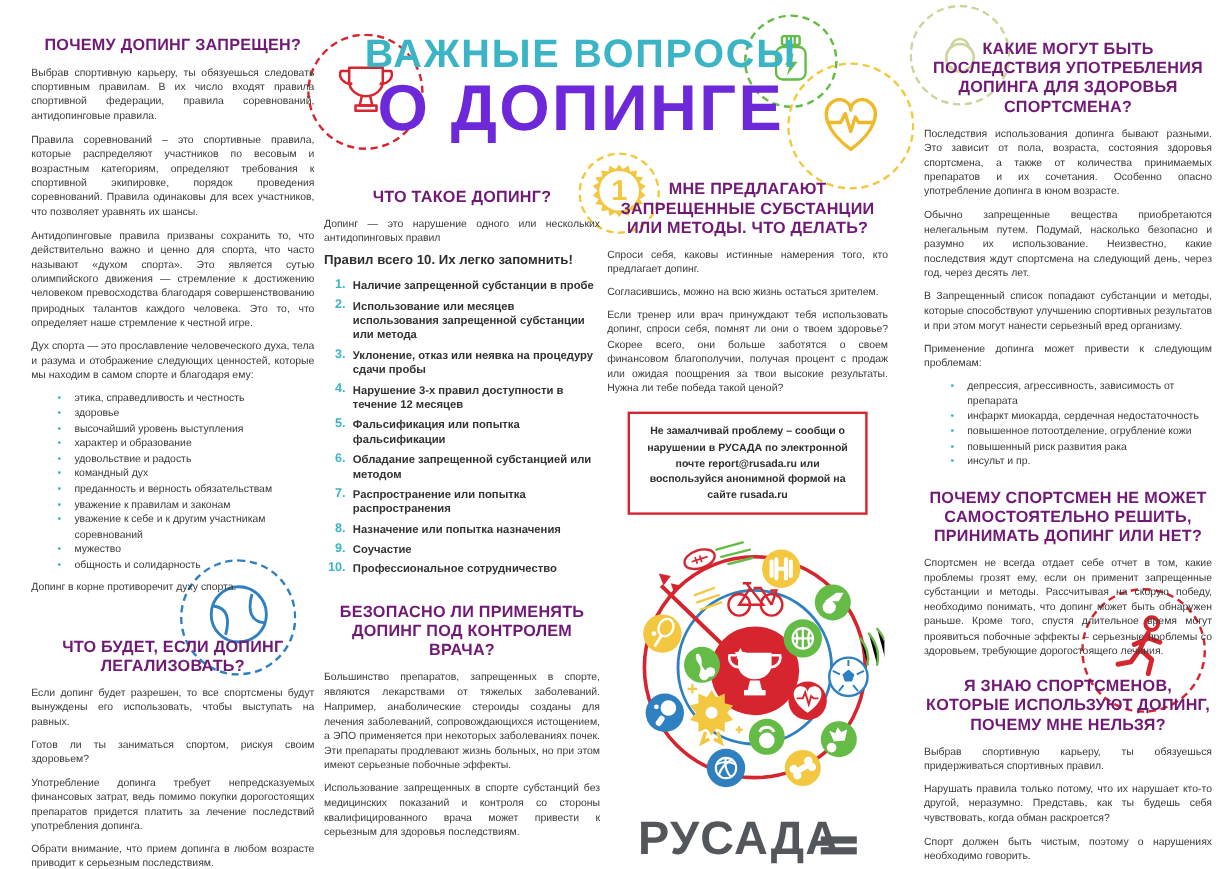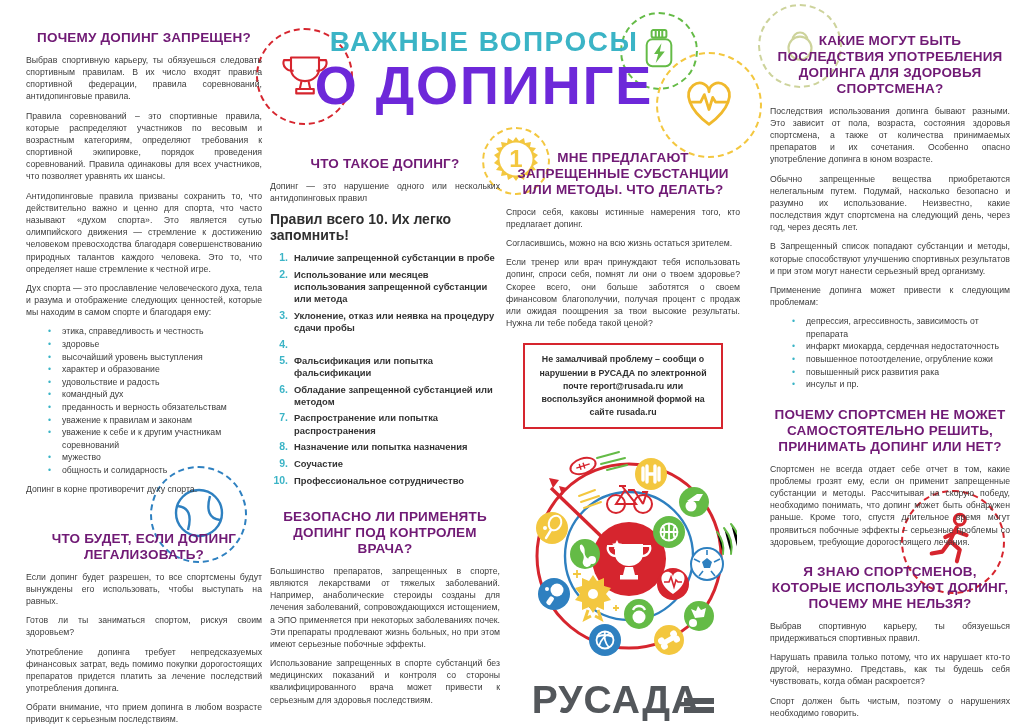--- a/index.html
+++ b/index.html
@@ -17,33 +17,33 @@
   .h-teal {
     color:#701a75; font-weight:bold; text-align:center;
     font-size:13.5px; line-height:1.18; margin:0 0 8px; letter-spacing:.2px;
   }
   .p { font-size:8.7px; line-height:1.4; text-align:justify; margin:0 0 7px; }
 
   ul.dots { list-style:none; margin:0 0 6px; padding:0 0 0 22px; }
   ul.dots li { position:relative; padding-left:14px; font-size:8.7px; line-height:1.45; }
   ul.dots li::before { content:"•"; position:absolute; left:0; top:0; color:#3bb4c6; }
 
-  .subhead { font-size:14px; font-weight:bold; color:#2f2f2f; margin:2px 0 8px; }
+  .subhead { font-size:11px; font-weight:bold; color:#2f2f2f; margin:2px 0 8px; }
   .rules { margin:0 0 4px; }
   .rule { display:flex; margin-bottom:3.5px; }
   .rule .n { color:#3bb4c6; font-weight:bold; font-size:10.5px; width:24px; text-align:right; flex:0 0 24px; padding-right:6px; }
   .rule .t { font-weight:bold; font-size:9.4px; line-height:1.3; color:#333; padding-top:1px; }
 
   .mt-sec1 { margin-top:36px; }
   .mt-sec2 { margin-top:22px; }
   .mt-sec3 { margin-top:16px; }
 
   
   #main-title { position:absolute; left:298px; top:28px; width:372px; text-align:center; z-index:3; }
-  #main-title .t1 { color:#3bb4c6; font-weight:bold; font-size:28px; letter-spacing:1.5px; line-height:1; }
+  #main-title .t1 { color:#3bb4c6; font-weight:bold; font-size:33px; letter-spacing:1.5px; line-height:1; }
   #main-title .t2 { color:#6d28d9; font-weight:bold; font-size:54px; letter-spacing:2px; line-height:1; margin-top:2px; }
 
   
   #offered-heading { position:relative; }
 
   .redbox {
     border:2px solid #d6252e; margin:14px 17px 0; padding:8px 10px;
     font-size:8.8px; font-weight:bold; text-align:center; line-height:1.5; color:#2f2f2f;
   }
 
@@ -187,20 +187,21 @@
     <div class="rule">
         <span class="n">2.</span>
         <span class="t">Использование или месяцев использования запрещенной субстанции или метода</span>
       </div>
     <div class="rule">
         <span class="n">3.</span>
         <span class="t">Уклонение, отказ или неявка на процедуру сдачи пробы</span>
       </div>
     <div class="rule">
         <span class="n">4.</span>
+        <span class="t">Нарушение 3-х правил доступности в течение 12 месяцев</span>
       </div>
     <div class="rule">
         <span class="n">5.</span>
         <span class="t">Фальсификация или попытка фальсификации</span>
       </div>
     <div class="rule">
         <span class="n">6.</span>
         <span class="t">Обладание запрещенной субстанцией или методом</span>
       </div>
     <div class="rule">

